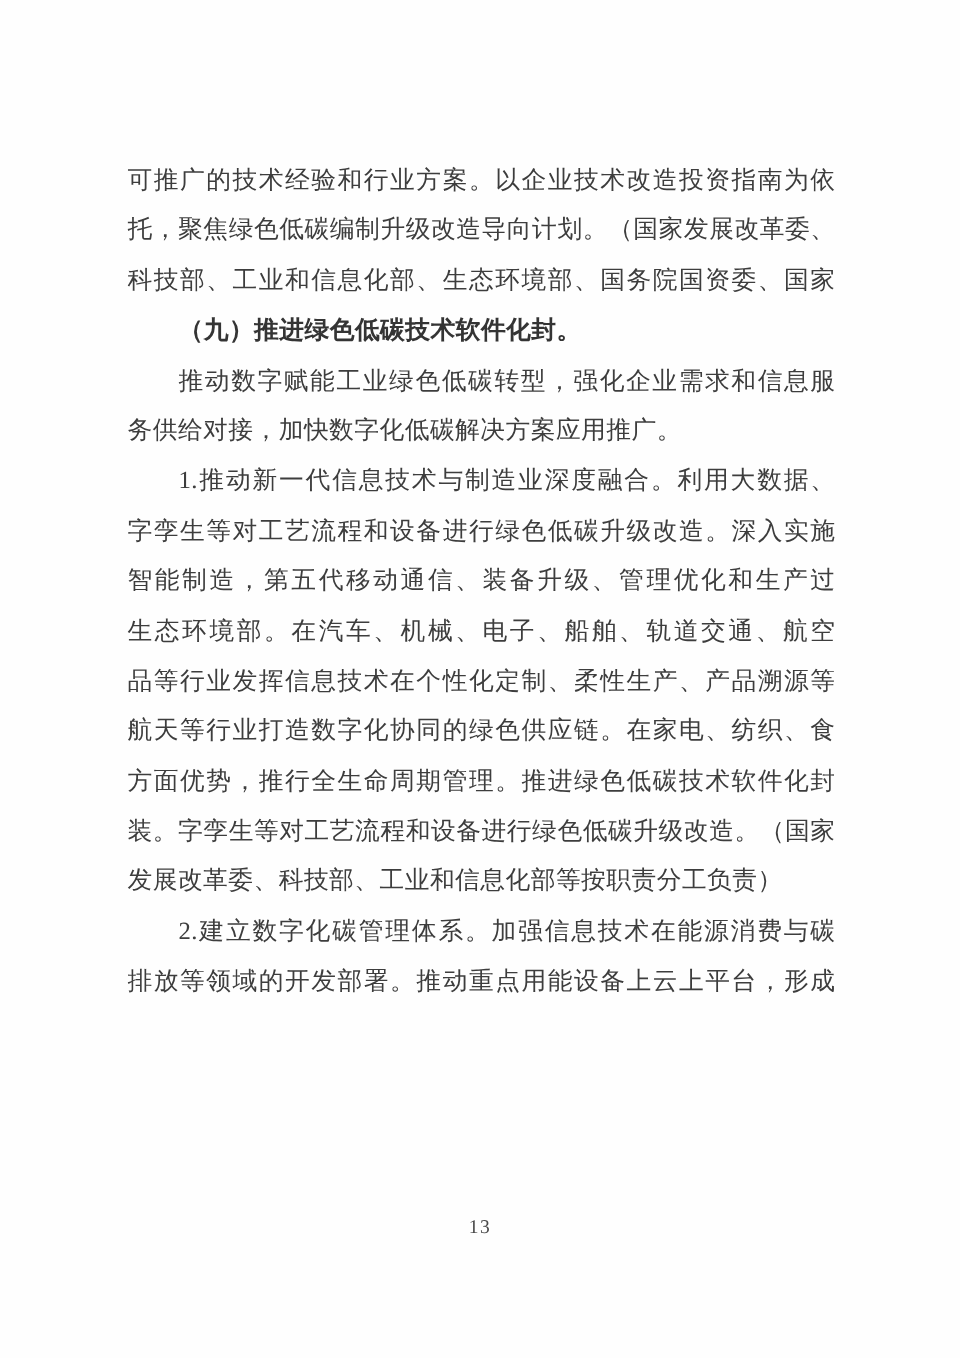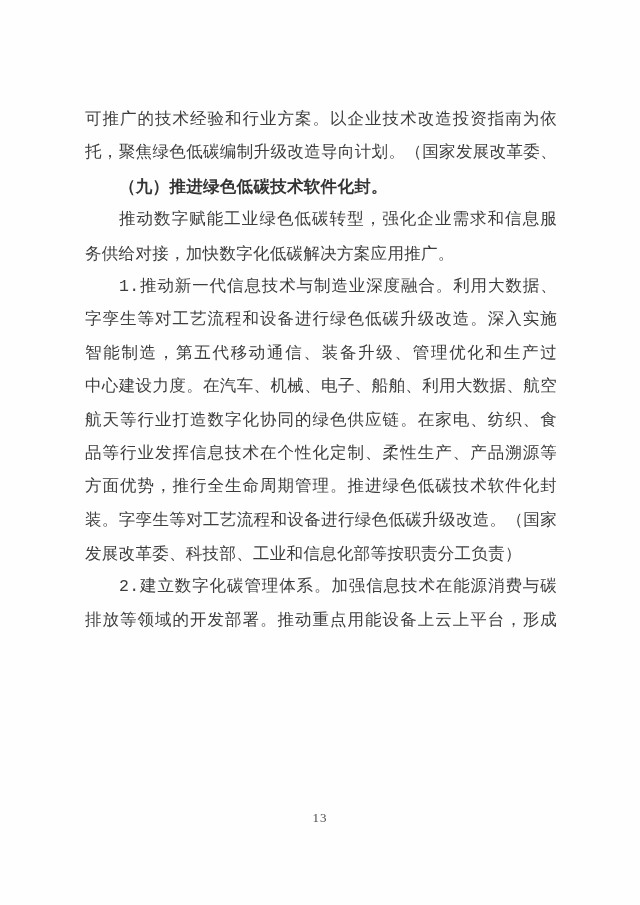--- a/index.html
+++ b/index.html
@@ -26,21 +26,20 @@
     line-height: 33.4px;
     font-size: 16.5px;
     letter-spacing: 0.3px;
     color: #3d3d3d;
     text-align: justify;
     text-align-last: left;
     overflow: hidden;
   }
   .line.fill {
     text-align-last: justify;
-    font-family: Liberation Mono, monospace;
   }
   .line.indent {
     text-indent: 34px;
   }
   .line.bold {
     font-weight: 700;
     color: #343434;
   }
   .page-num {
     position: absolute;
@@ -54,29 +53,30 @@
     letter-spacing: 1px;
   }
 </style>
 </head>
 <body>
 
 <div class="page">
   <div class="content">
     <div class="line fill">可推广的技术经验和行业方案。以企业技术改造投资指南为依</div>
     <div class="line fill">托，聚焦绿色低碳编制升级改造导向计划。（国家发展改革委、</div>
+    <div class="line fill">科技部、工业和信息化部、生态环境部、国务院国资委、国家</div>
     <div class="line indent bold">（九）推进绿色低碳技术软件化封。</div>
     <div class="line indent fill">推动数字赋能工业绿色低碳转型，强化企业需求和信息服</div>
     <div class="line">务供给对接，加快数字化低碳解决方案应用推广。</div>
     <div class="line indent fill">1.推动新一代信息技术与制造业深度融合。利用大数据、</div>
     <div class="line fill">字孪生等对工艺流程和设备进行绿色低碳升级改造。深入实施</div>
     <div class="line fill">智能制造，第五代移动通信、装备升级、管理优化和生产过</div>
-    <div class="line fill">中心建设力度。在汽车、机械、电子、船舶、利用大数据、航空</div>
+    <div class="line fill">生态环境部。在汽车、机械、电子、船舶、轨道交通、航空</div>
+    <div class="line fill">品等行业发挥信息技术在个性化定制、柔性生产、产品溯源等</div>
     <div class="line fill">航天等行业打造数字化协同的绿色供应链。在家电、纺织、食</div>
-    <div class="line fill">品等行业发挥信息技术在个性化定制、柔性生产、产品溯源等</div>
     <div class="line fill">方面优势，推行全生命周期管理。推进绿色低碳技术软件化封</div>
     <div class="line fill">装。字孪生等对工艺流程和设备进行绿色低碳升级改造。（国家</div>
     <div class="line">发展改革委、科技部、工业和信息化部等按职责分工负责）</div>
     <div class="line indent fill">2.建立数字化碳管理体系。加强信息技术在能源消费与碳</div>
     <div class="line fill">排放等领域的开发部署。推动重点用能设备上云上平台，形成</div>
   </div>
   <div class="page-num">13</div>
 </div>
 
 </body></html>

